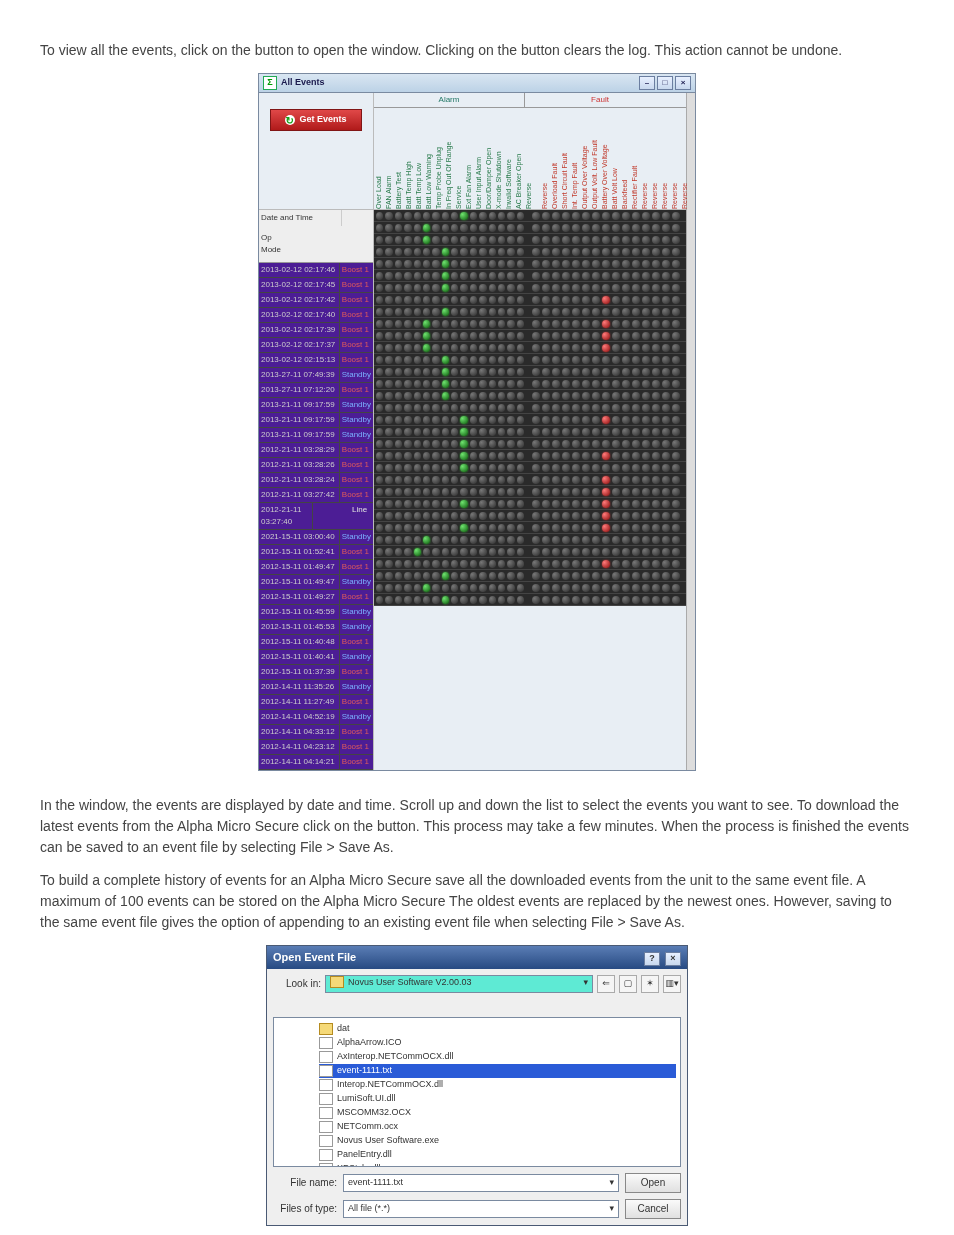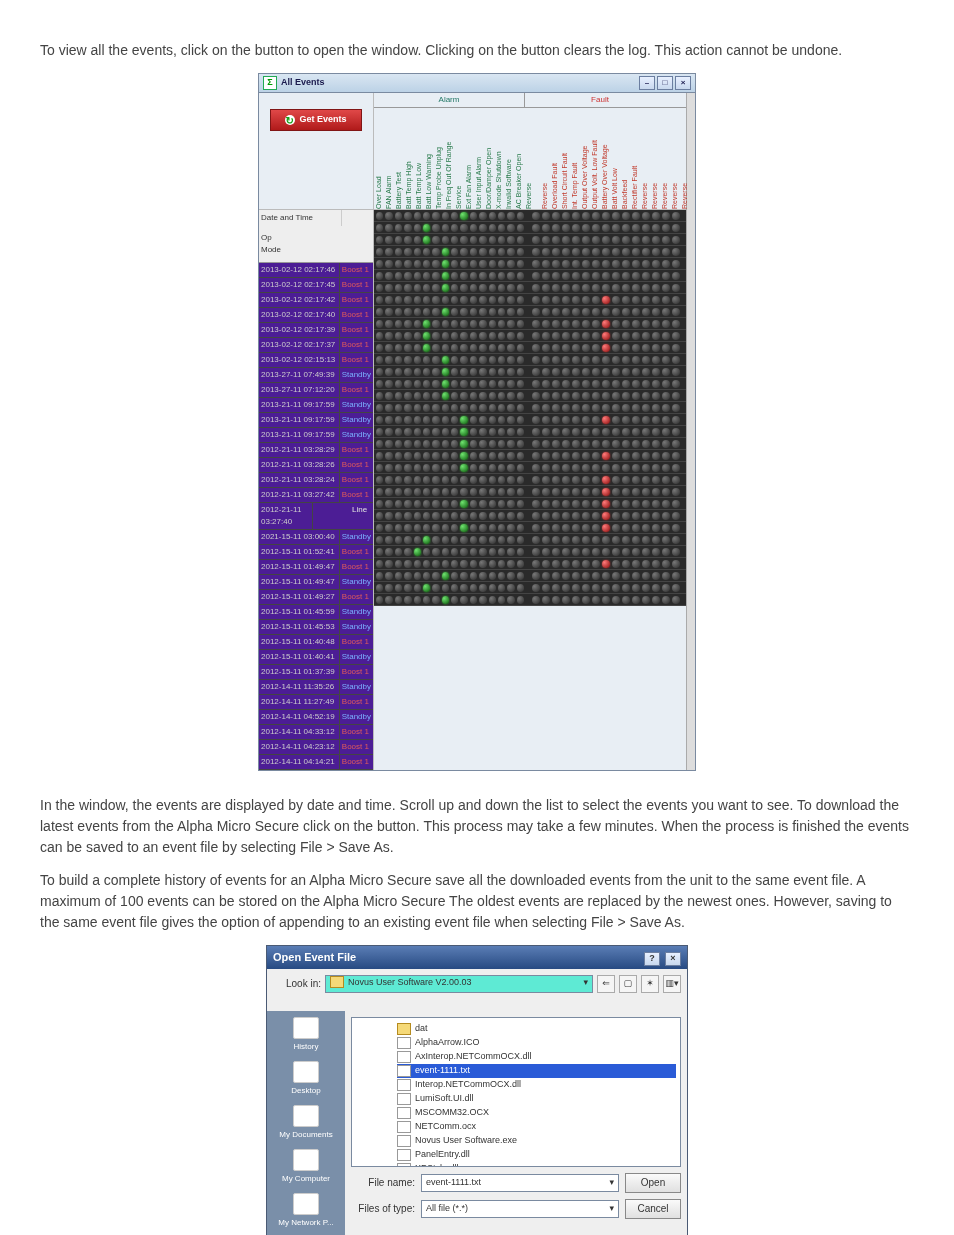--- a/index.html
+++ b/index.html
@@ -1600,42 +1600,20 @@
           <span>Novus User Software V2.00.03</span>
           <span style="margin-left:auto;">▾</span>
         </div>
         <span class="tbtn">⇐</span>
         <span class="tbtn">▢</span>
         <span class="tbtn">✶</span>
         <span class="tbtn">▥▾</span>
       </div>
     </div>
     <div class="dlg-body">
-      <div class="dlg-side" id="places">
-          <div class="place">
-            <div class="pic"></div>
-            <div>History</div>
-          </div>
-          <div class="place">
-            <div class="pic"></div>
-            <div>Desktop</div>
-          </div>
-          <div class="place">
-            <div class="pic"></div>
-            <div>My Documents</div>
-          </div>
-          <div class="place">
-            <div class="pic"></div>
-            <div>My Computer</div>
-          </div>
-          <div class="place">
-            <div class="pic"></div>
-            <div>My Network P...</div>
-          </div>
-        </div>
       <div class="dlg-main">
         <div class="file-list" id="file-list">
             <div class="fi folder">
               <span class="fico"></span>
               <span>dat</span>
             </div>
             <div class="fi ">
               <span class="fico"></span>
               <span>AlphaArrow.ICO</span>
             </div>

